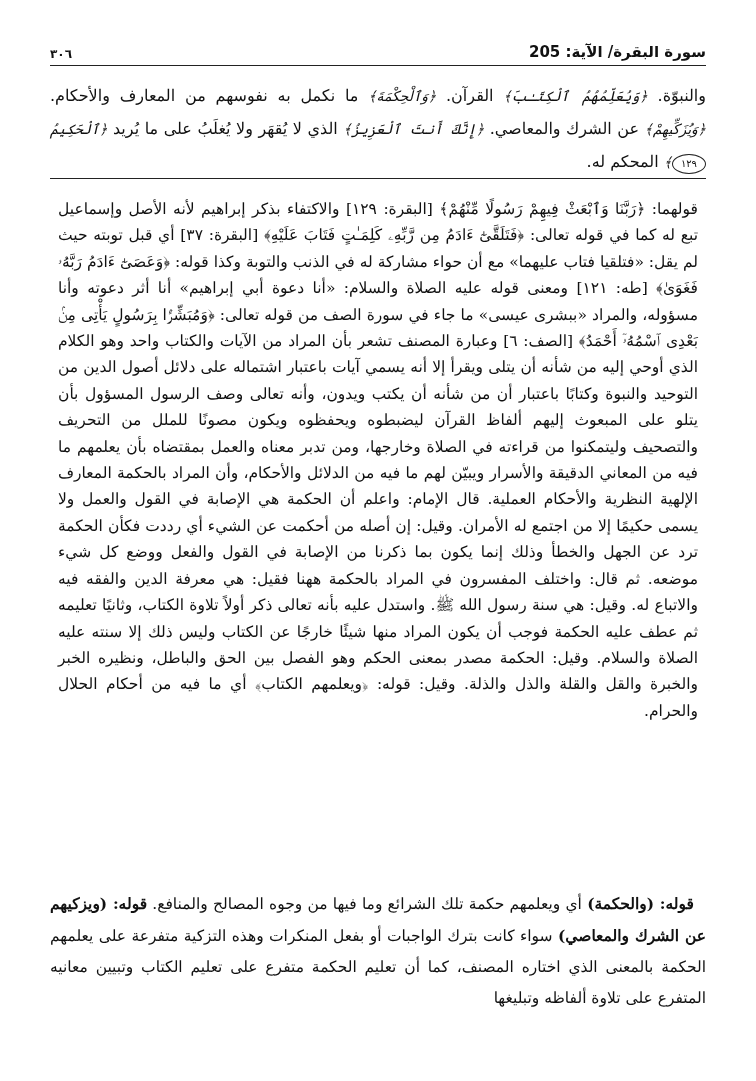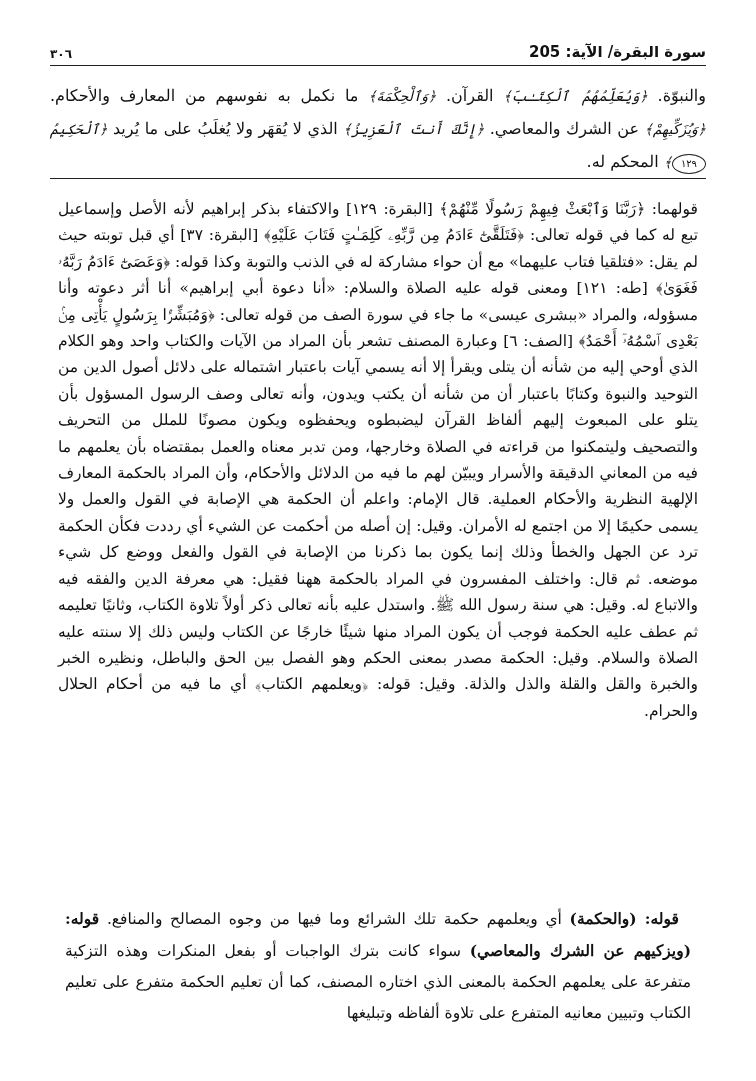--- a/index.html
+++ b/index.html
@@ -36,21 +36,21 @@
   .hashiya {
     position: absolute; top: 188px; left: 0; right: 0;
     font-size: 15.5px; line-height: 26.4px; text-align: justify; text-align-last: right;
   }
   .hashiya p { margin: 8px; }
 
   .sharh {
     position: absolute; top: 888px; left: 0; right: 0;
     font-size: 15.5px; line-height: 31px; text-align: justify; text-align-last: right;
   }
-  .sharh p { margin: 15px; text-indent: 12px; }
+  .sharh p { margin: 0; text-indent: 12px; }
   .bold { font-weight: bold; }
 </style>
 </head>
 <body>
 
 <div class="page">
   <div class="running-head">
     <span class="surah">سورة البقرة/ الآية: 205</span>
     <span class="pnum">٣٠٦</span>
   </div>

